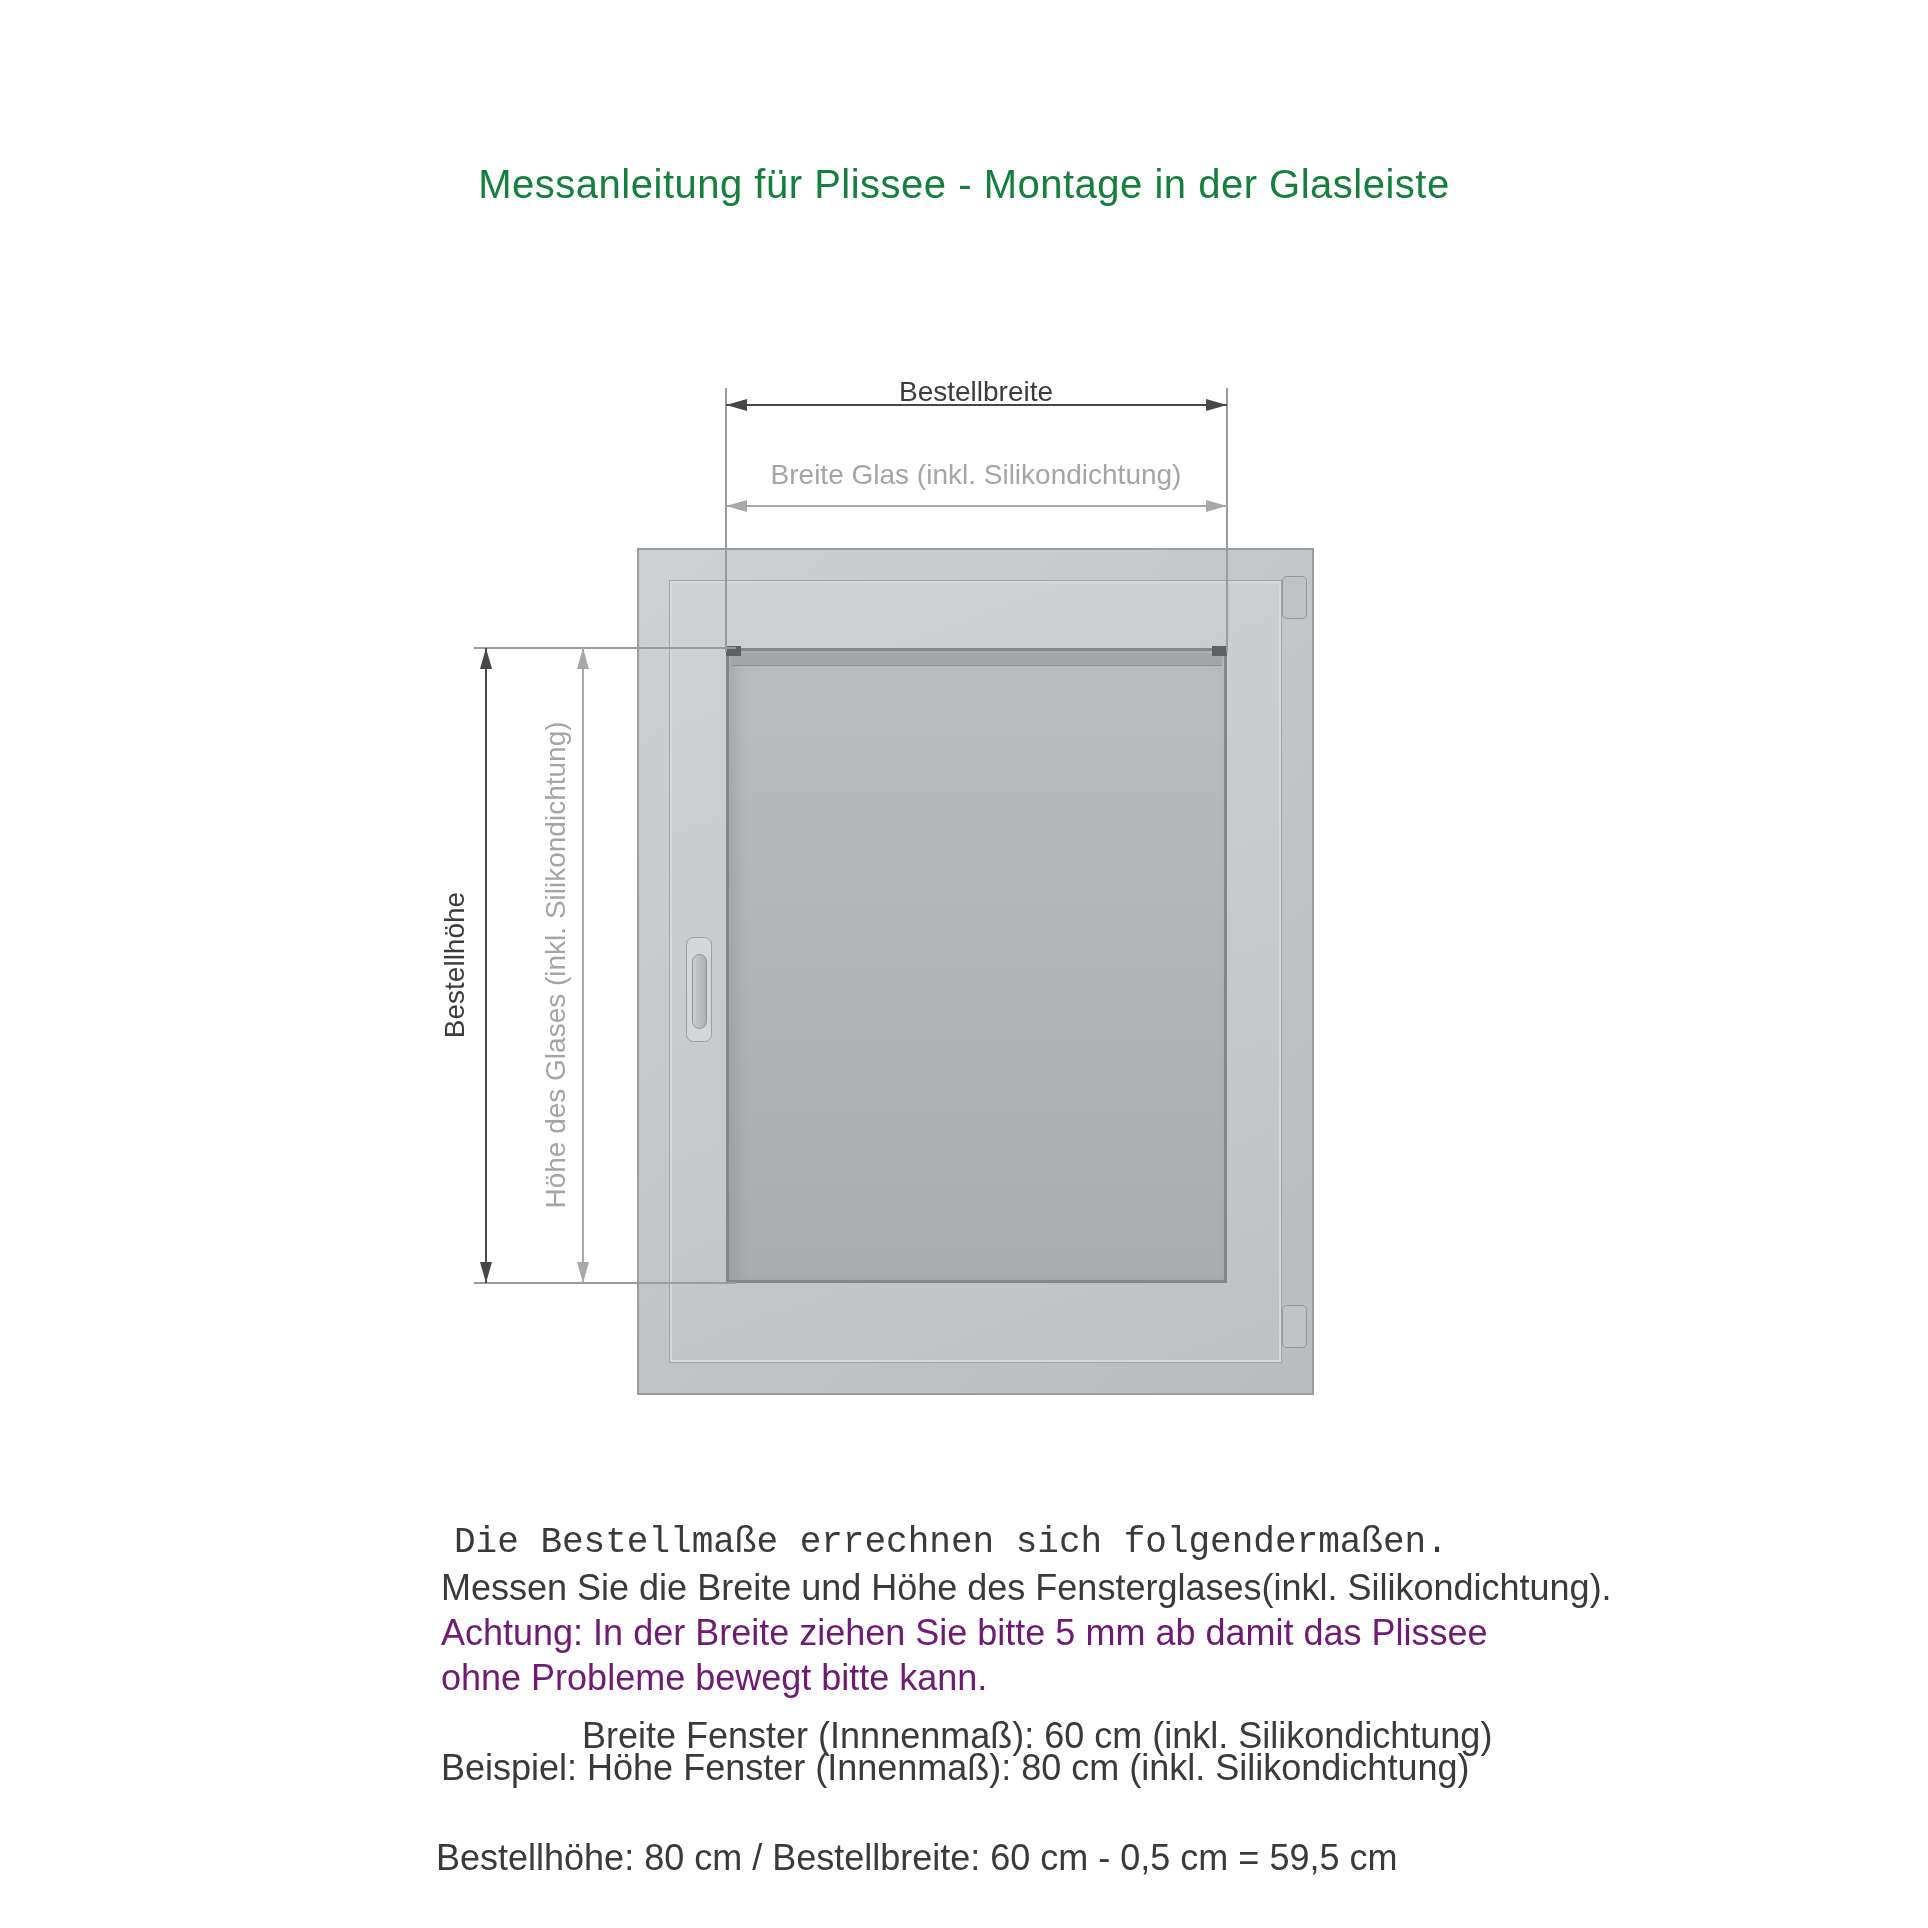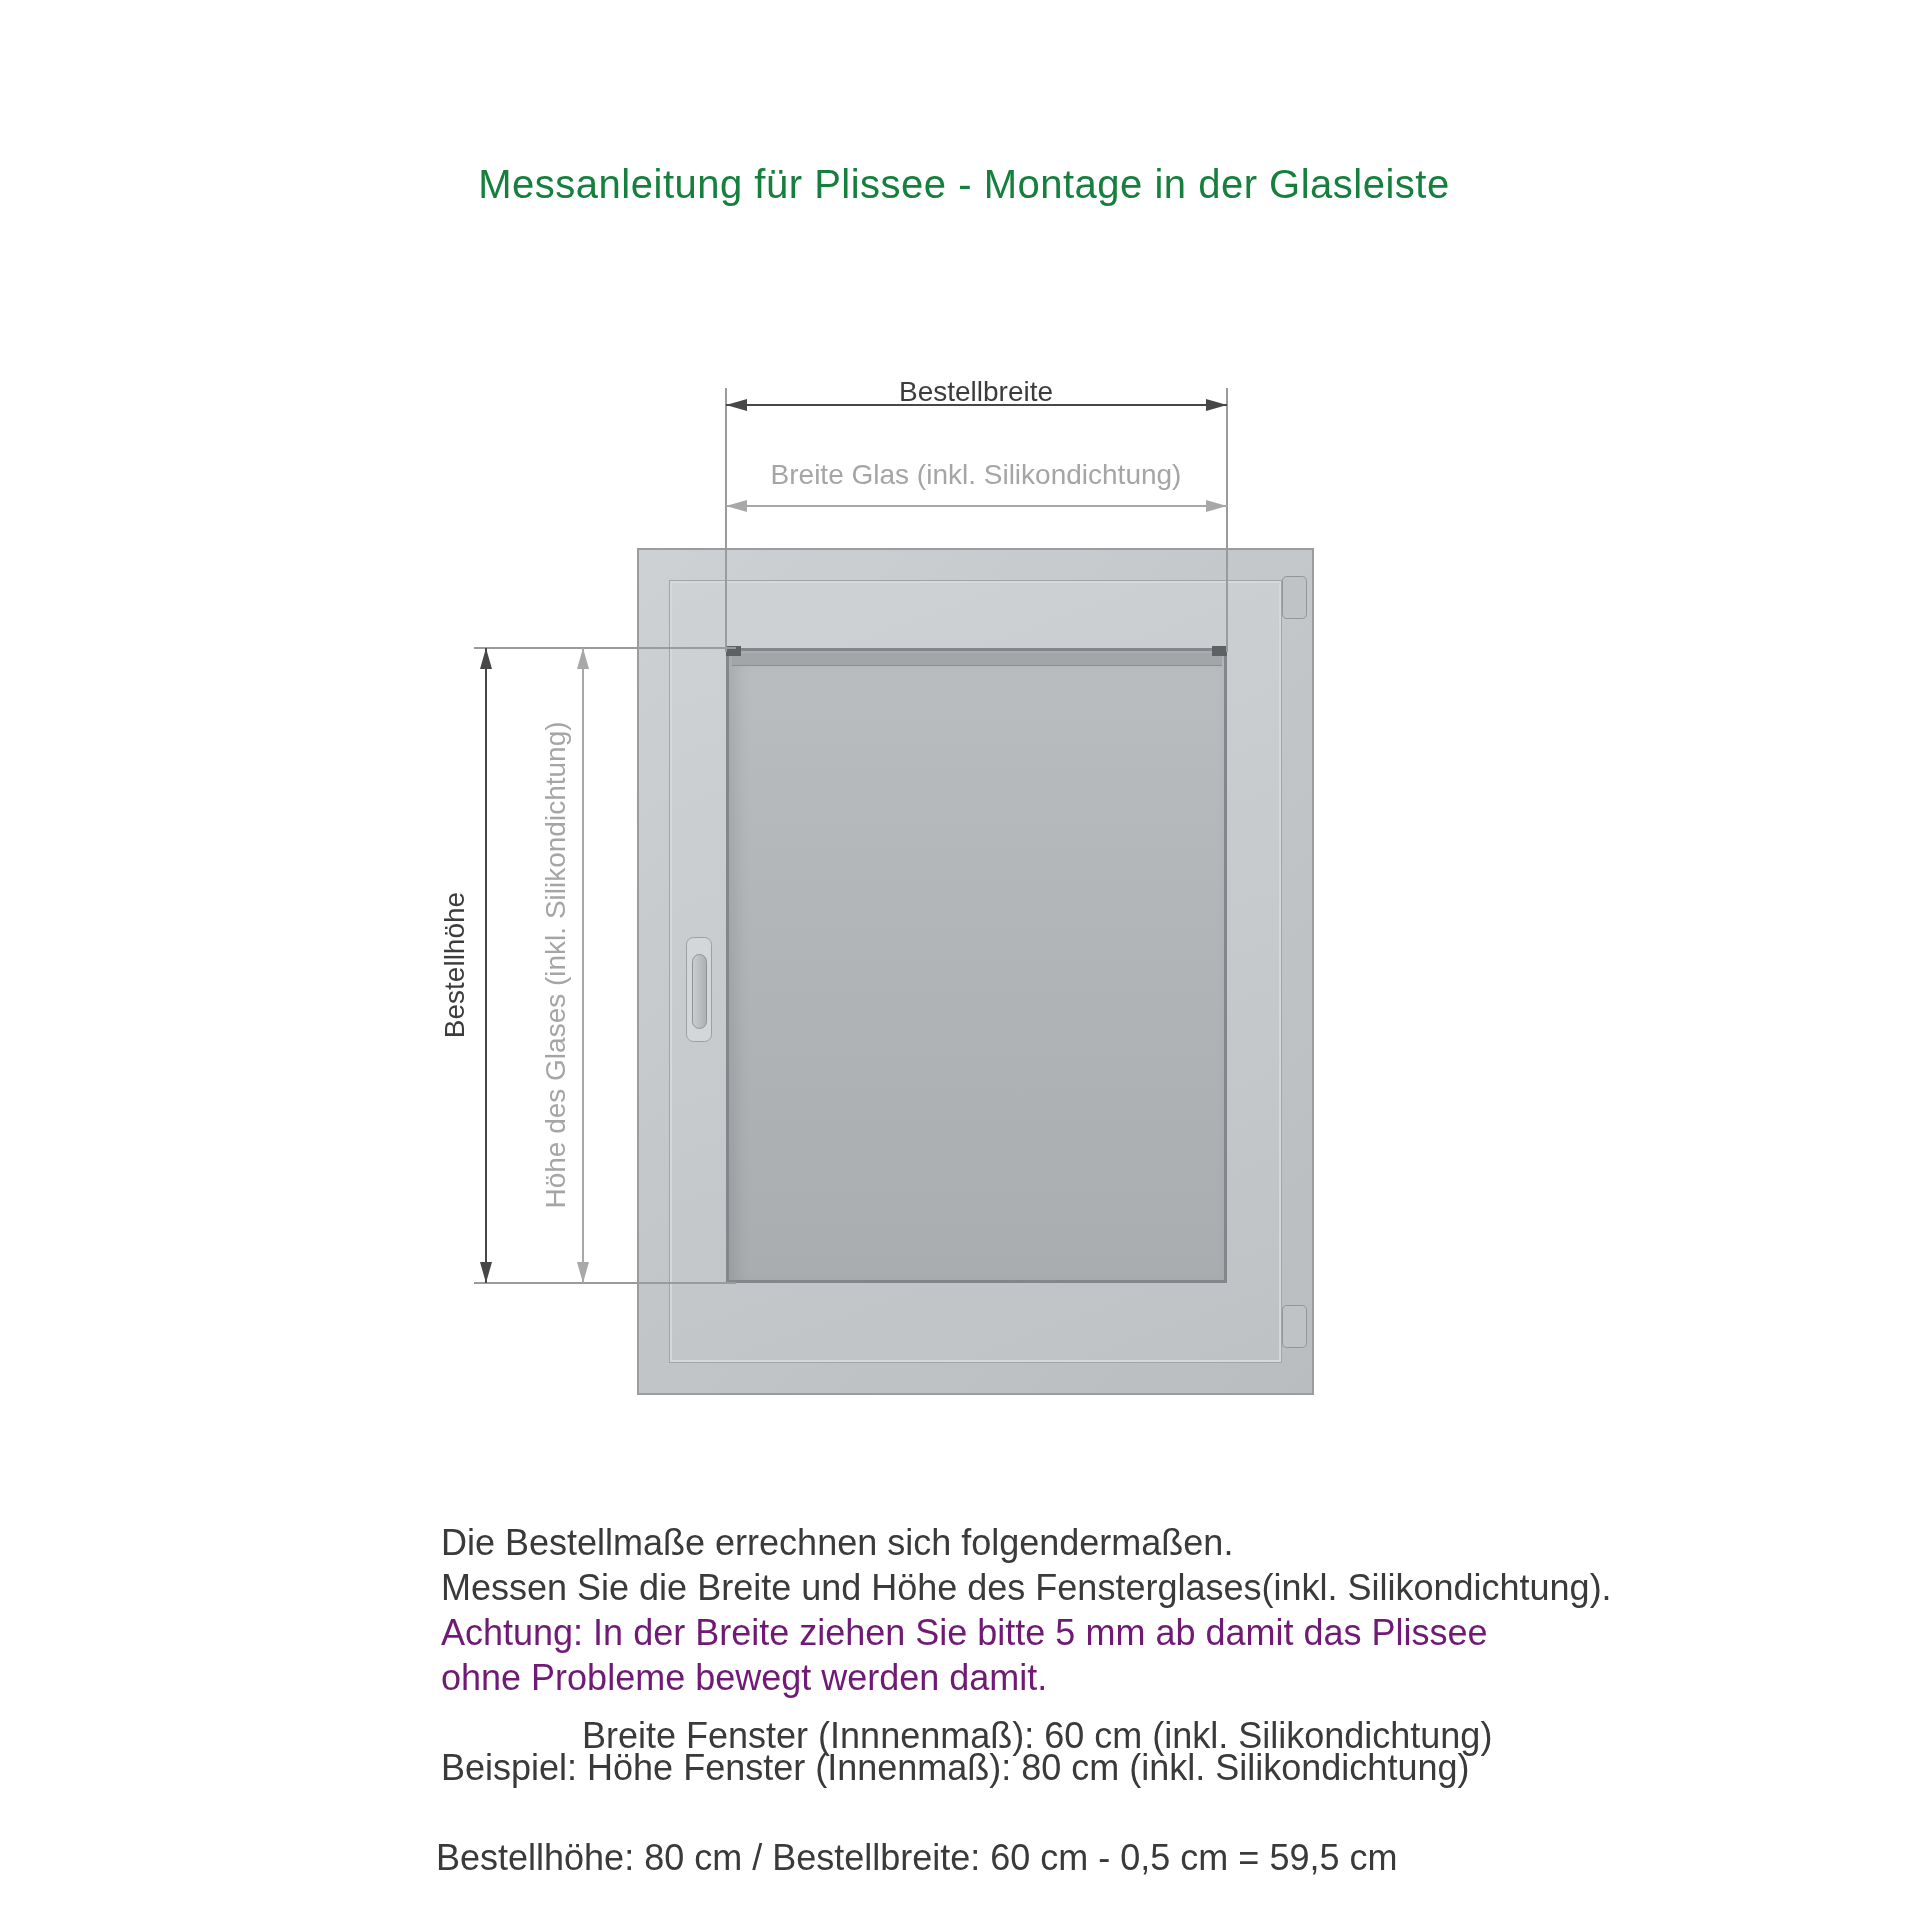--- a/index.html
+++ b/index.html
@@ -107,21 +107,21 @@
   <span class="head down"></span>
 </div>
 <div class="abs dim-label dark-t rot" style="left:455px; top:965px;">Bestellhöhe</div>
 
 <div class="abs v-arrow gray-arrow" style="left:582px; top:648px; height:635px;">
   <span class="head up"></span>
   <span class="head down"></span>
 </div>
 <div class="abs dim-label gray-t rot" style="left:556px; top:965px;">Höhe des Glases (inkl. Silikondichtung)</div>
 
-<div class="abs body-line" style="left:441px; top:1522px;">Die Bestellmaße errechnen sich folgendermaßen.</div>
+<div class="abs body-line" style="left:454px; top:1522px;font-family:Liberation Mono, monospace;">Die Bestellmaße errechnen sich folgendermaßen.</div>
 <div class="abs body-line" style="left:441px; top:1567px;">Messen Sie die Breite und Höhe des Fensterglases(inkl. Silikondichtung).</div>
 <div class="abs body-line warn" style="left:441px; top:1612px;">Achtung: In der Breite ziehen Sie bitte 5 mm ab damit das Plissee</div>
-<div class="abs body-line warn" style="left:441px; top:1657px;">ohne Probleme bewegt werden damit.</div>
+<div class="abs body-line warn" style="left:441px; top:1657px;">ohne Probleme bewegt bitte kann.</div>
 
 <div class="abs body-line" style="left:441px; top:1747px;">Beispiel: Höhe Fenster (Innenmaß): 80 cm (inkl. Silikondichtung)</div>
 <div class="abs body-line" style="left:582px; top:1715px;">Breite Fenster (Innnenmaß): 60 cm  (inkl. Silikondichtung)</div>
 <div class="abs body-line" style="left:436px; top:1837px;">Bestellhöhe: 80 cm / Bestellbreite: 60 cm  - 0,5 cm = 59,5 cm</div>
 
 
 </body></html>

